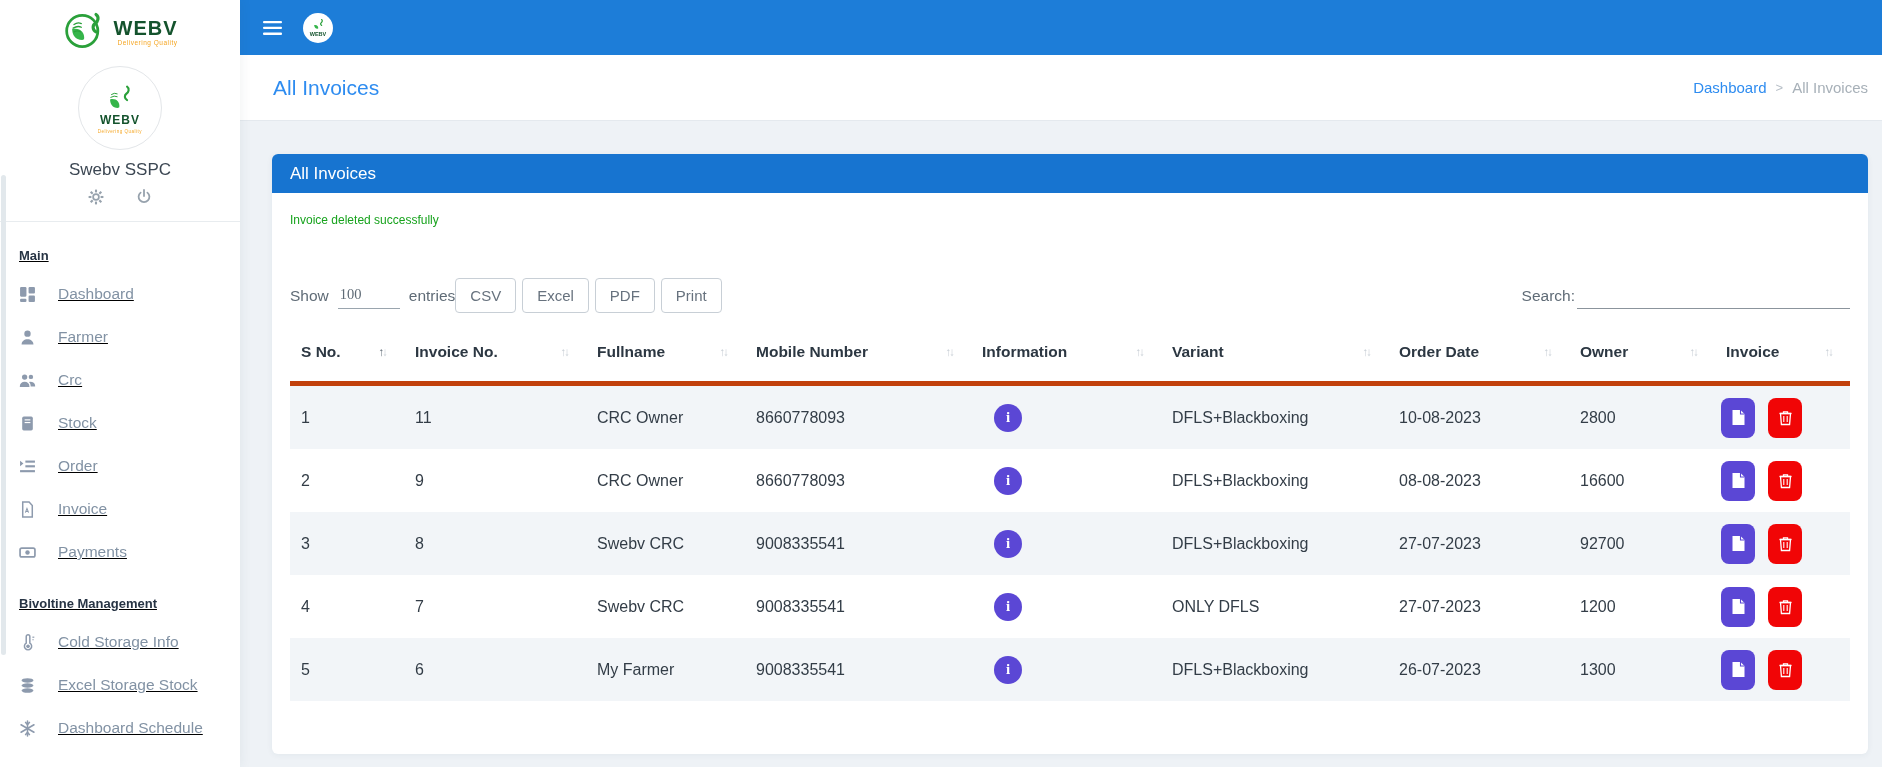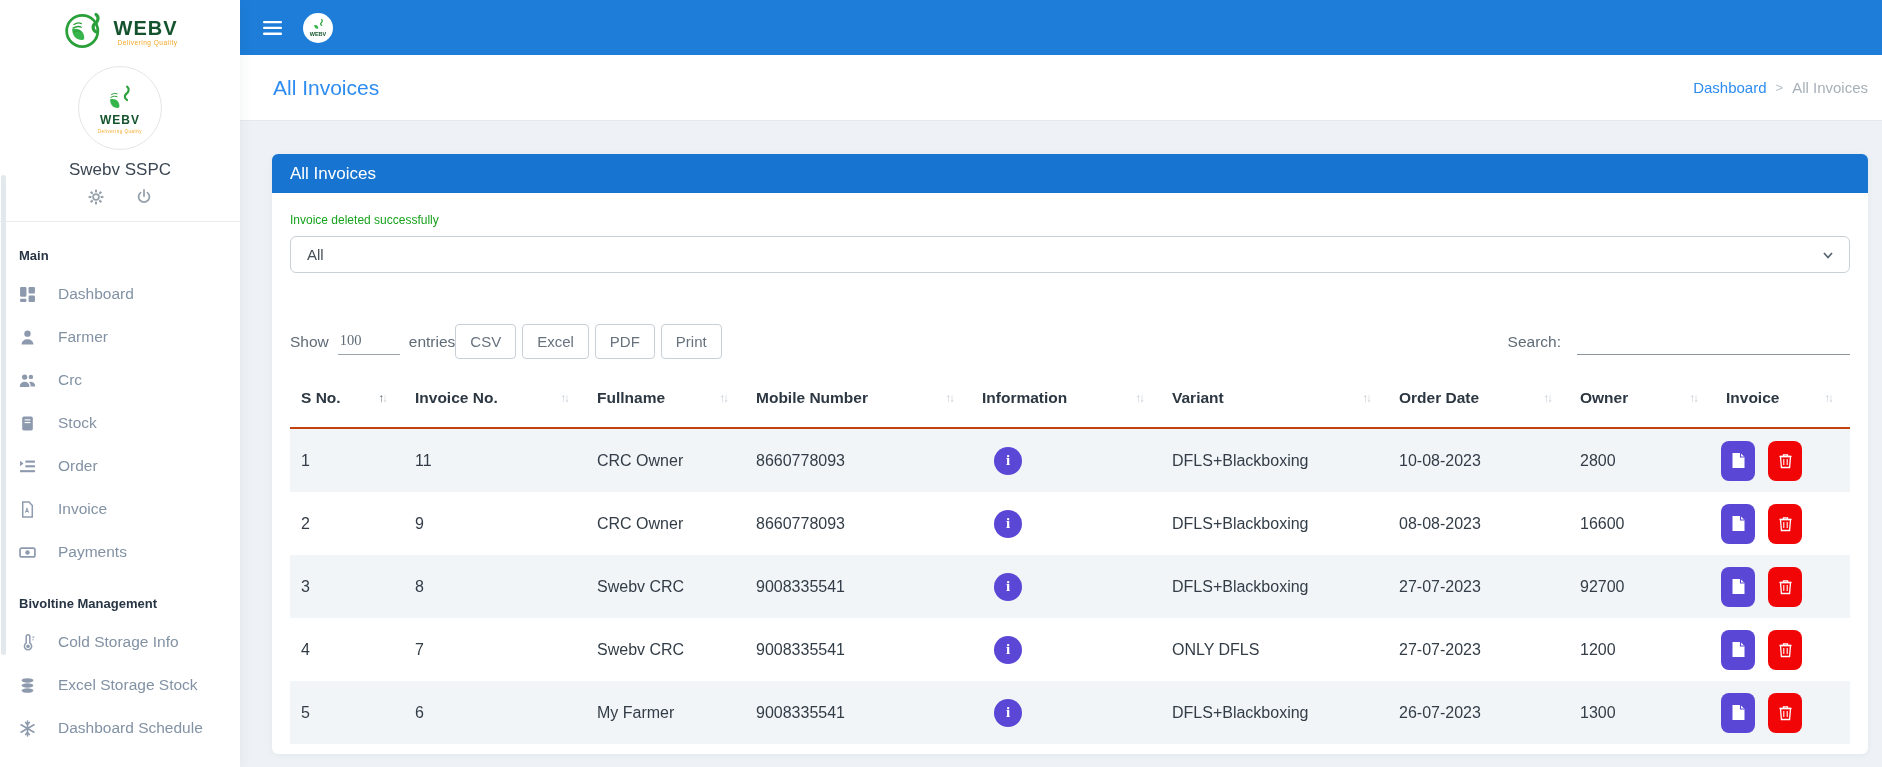--- a/index.html
+++ b/index.html
@@ -14,21 +14,21 @@
   .brand-name { color:#14532d; font-weight:bold; font-size:20px; letter-spacing:1px; }
   .brand-tag { color:#f5a623; font-size:6.5px; letter-spacing:.5px; margin-top:2px; text-align:right; }
   .profile { text-align:center; padding-top:6px; border-bottom:1px solid #e8ecef; padding-bottom:16px; }
   .avatar { width:84px; height:84px; border-radius:50%; background:#fff; border:1px solid #e3e6e9;
             margin:0 auto; display:flex; align-items:center; justify-content:center; flex-direction:column; }
   .avatar .brand-name { font-size:12px; }
   .avatar .brand-tag { font-size:4.5px; }
   .profile-name { margin-top:10px; font-size:17px; color:#3c4753; }
   .profile-actions { margin-top:9px; display:flex; justify-content:center; gap:32px; color:#97a2ad; }
   .icon-btn { width:16px; height:16px; cursor:pointer; color:#97a2ad; }
-  .menu { padding:26px 0 0 19px; }
+  .menu { padding:26px 0 0 19px;text-decoration:underline; }
   .menu-section { font-size:13px; font-weight:bold; color:#273444; margin-bottom:22px; }
   .menu-item { display:flex; align-items:center; gap:22px; color:#8292a4; font-size:15.5px;
                margin-bottom:25px; cursor:pointer; }
   .menu-item svg { width:17px; height:17px; color:#8d9aad; flex-shrink:0; }
   .menu-gap { height:10px; }
   .side-scrollbar { position:absolute; left:1px; top:175px; width:5px; height:480px;
                     background:#e2e8ec; border-radius:3px; }
 
   
   .main { flex:1; display:flex; flex-direction:column; min-width:0; }
@@ -58,29 +58,29 @@
   .filter-select svg { width:14px; height:14px; color:#5a646e; }
 
   .controls { margin-top:51px; display:flex; align-items:center; }
   .show-entries { display:flex; align-items:center; gap:9px; font-size:15.5px; color:#5f6b76; }
   .entries-input { width:62px; border:none; border-bottom:1px solid #9aa5ae; font-size:14.5px;
                    color:#5f6b76; padding:3px 2px 5px; outline:none; text-align:left;
                    font-family:Liberation Serif, serif; background:transparent; }
   .export-group { display:flex; gap:6px; margin-left:0; }
   .export-btn { border:1px solid #c8cfd6; background:#fff; border-radius:4px; padding:8px 14px;
                 font-size:15px; color:#67727e; cursor:pointer; font-family:"Liberation Sans", sans-serif; }
-  .search-wrap { margin-left:auto; display:flex; align-items:center; gap:16px; font-size:15.5px; color:#5f6b76; }
+  .search-wrap { margin-left:auto; display:flex; align-items:center; gap:2px; font-size:15.5px; color:#5f6b76; }
   .search-input { width:273px; border:none; border-bottom:1px solid #8b949c; outline:none;
                   font-size:15px; padding:3px 2px 6px; background:transparent;
                   font-family:"Liberation Sans", sans-serif; }
 
   
   .tbl { margin-top:10px; }
   .tbl-grid { display:grid; grid-template-columns:114px 182px 159px 226px 190px 227px 181px 146px 135px; }
-  .thead { border-bottom:2px solid #c2410c; }
+  .thead { border-bottom:5px solid #c2410c; }
   .th { display:flex; align-items:center; justify-content:space-between; padding:20px 18px 20px 11px;
         font-weight:bold; font-size:15.5px; color:#2c3742; cursor:pointer; }
   .sort { font-size:11.5px; color:#c6cdd4; letter-spacing:-2px; white-space:nowrap; }
   .sort .active { color:#5c6873; }
   .trow { height:63px; align-items:center; font-size:16px; color:#333d47; }
   .trow.striped { background:#f2f5f8; }
   .td { padding-left:11px; }
   .info-badge { width:28px; height:28px; border-radius:50%; background:#5b47d5; color:#fff;
                 display:flex; align-items:center; justify-content:center; margin-left:12px;
                 font-family:"Liberation Serif", serif; font-weight:bold; font-size:15px; cursor:pointer; }
@@ -281,26 +281,20 @@
   </div>
 
   <div class="content">
     <div class="card">
       <div class="card-head">
         <span>All Invoices</span>
       </div>
       <div class="card-body">
         <div class="alert-text">Invoice deleted successfully</div>
 
-        <div class="filter-select">
-          <span>All</span>
-          <svg viewBox="0 0 14 14">
-            <polyline points="3,5 7,9.5 11,5" fill="none" stroke="currentColor" stroke-width="1.7"></polyline>
-          </svg>
-        </div>
 
         <div class="controls">
           <div class="show-entries">
             <span>Show</span>
             <input class="entries-input" value="100" style="">
             <span>entries</span>
           </div>
           <div class="export-group">
             <button class="export-btn">CSV</button>
             <button class="export-btn">Excel</button>

